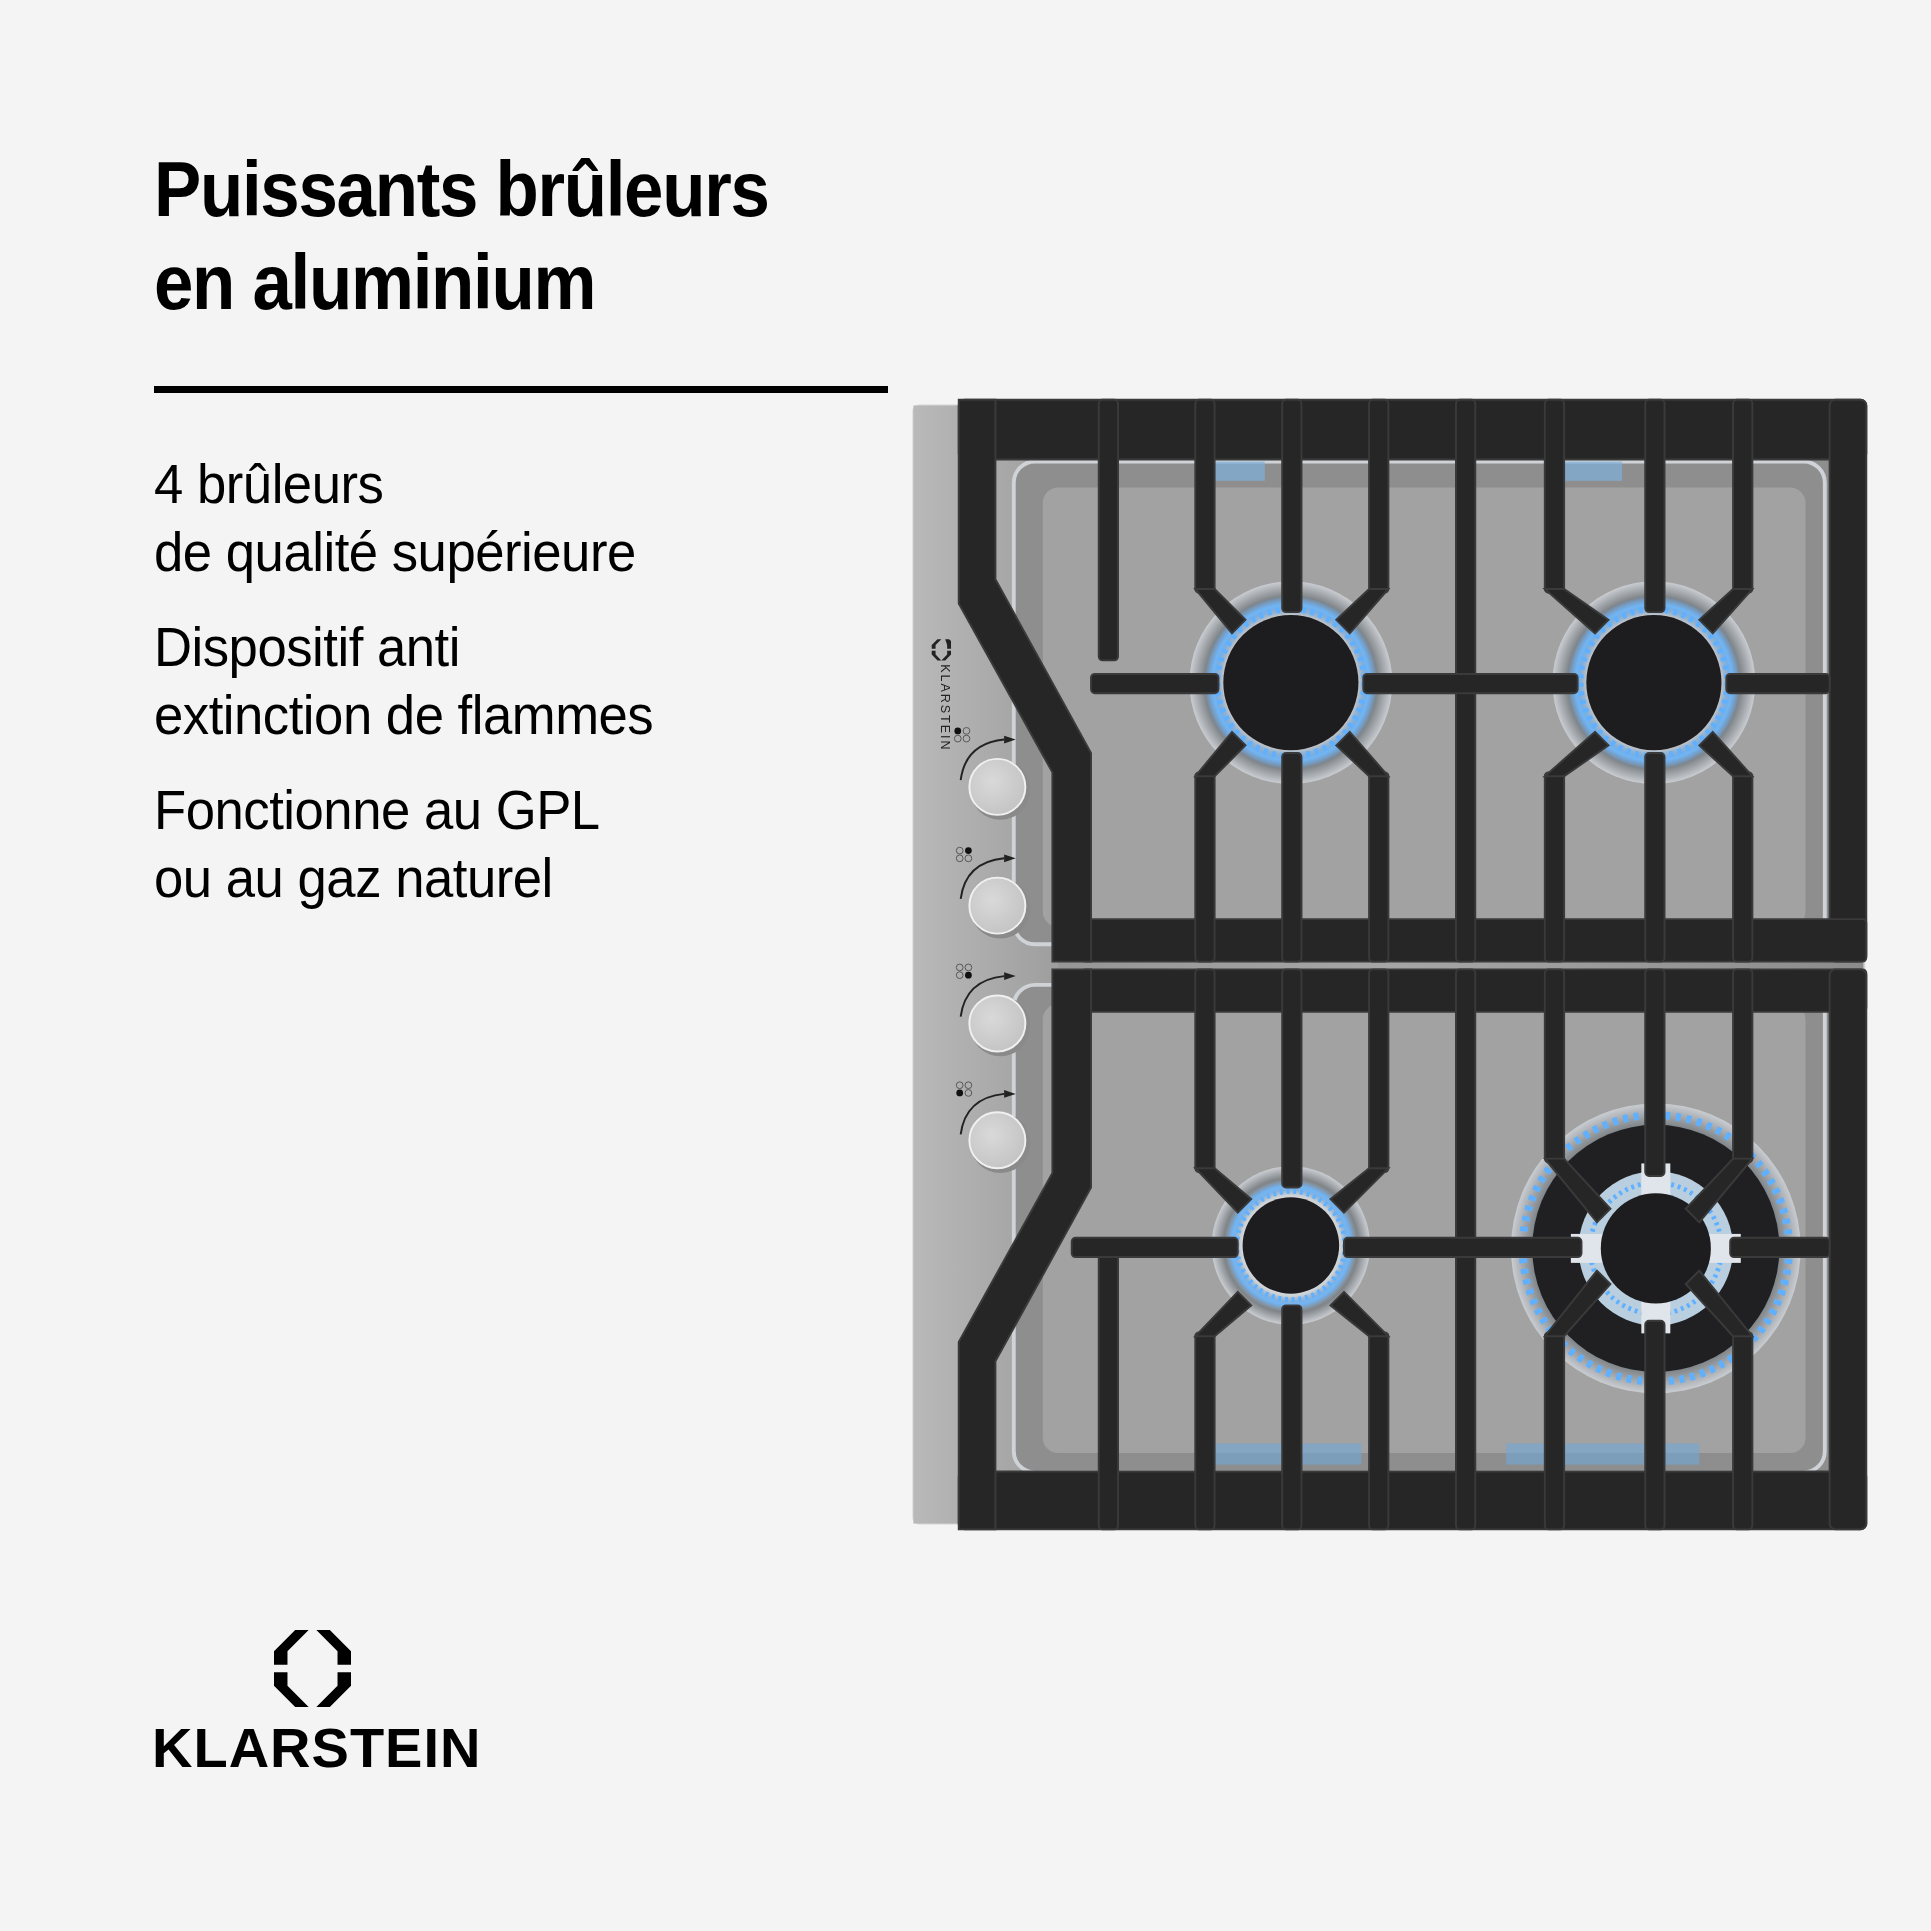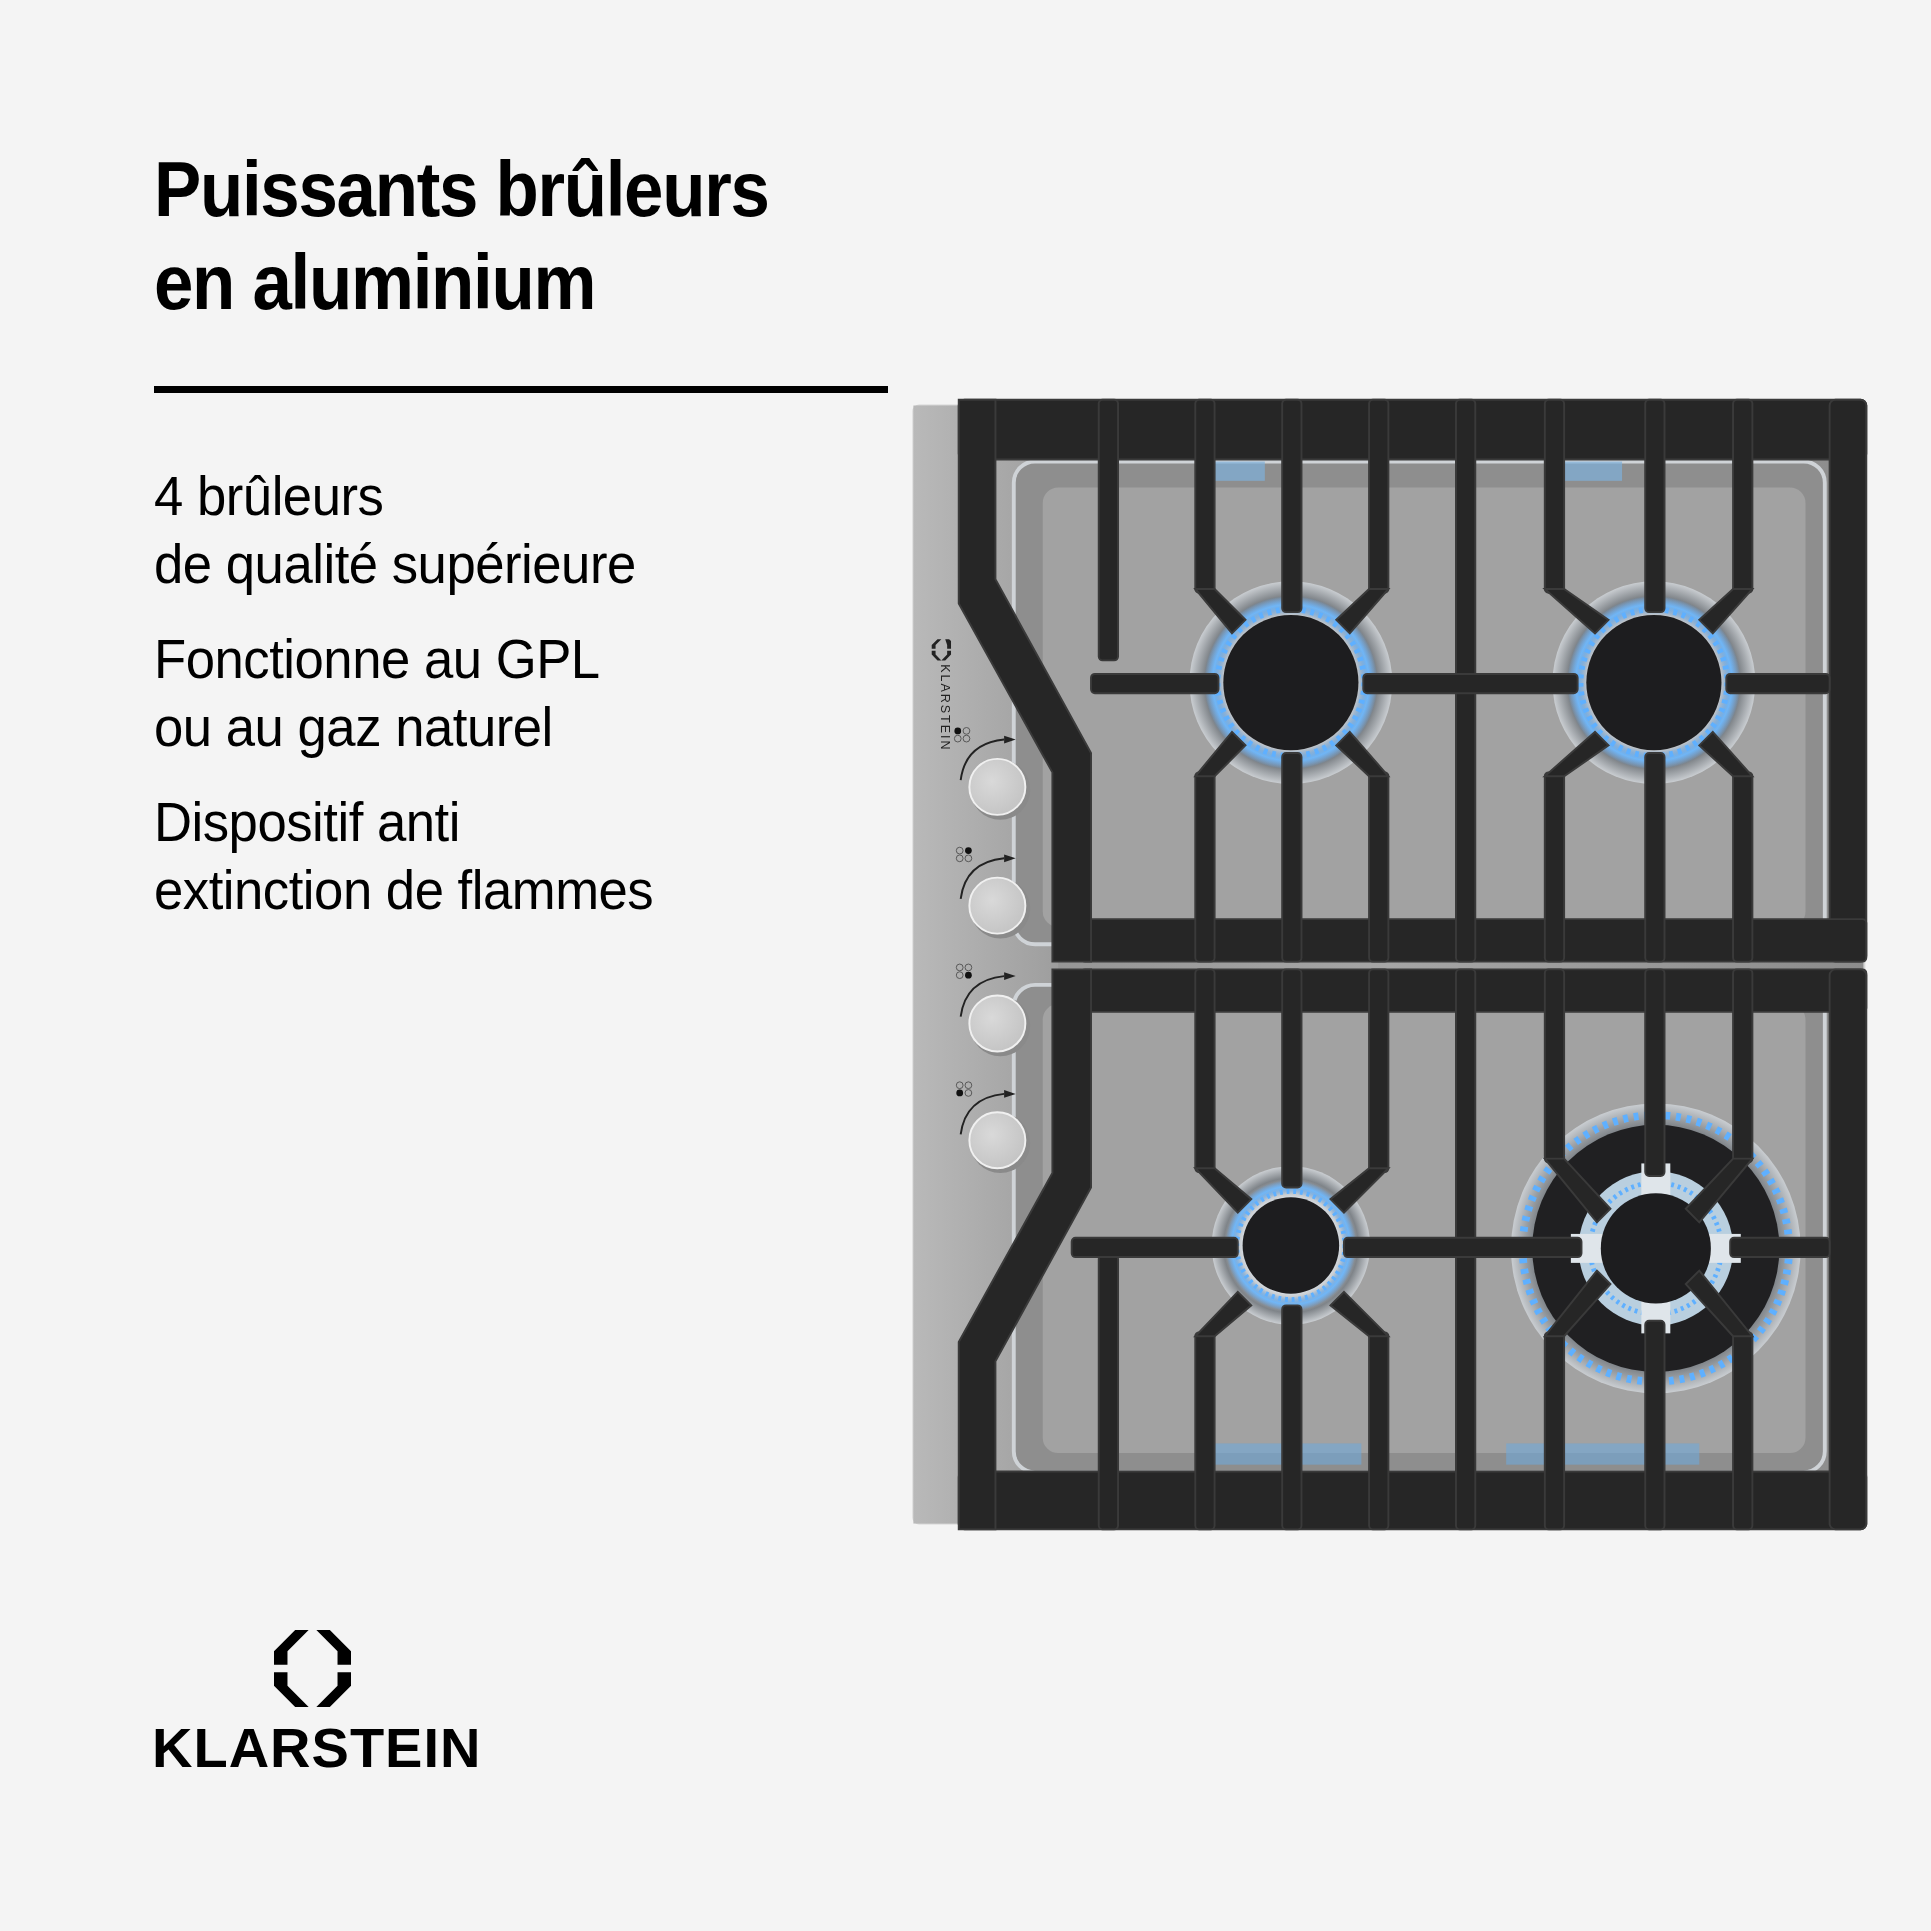--- a/index.html
+++ b/index.html
@@ -12,21 +12,21 @@
   .headline {
     position: absolute; left: 154px; top: 143px; width: 753px;
     font-size: 77px; font-weight: 700; line-height: 93px;
     letter-spacing: -1.4px; transform: scaleX(0.92); transform-origin: left top;
   }
   .headline span { display: block; }
   .rule {
     position: absolute; left: 154px; top: 386px; width: 734px; height: 6.8px;
     background: #000;
   }
-  .features { position: absolute; left: 154px; top: 462px; width: 753px; }
+  .features { position: absolute; left: 154px; top: 450px; width: 753px; }
   .feature { margin-bottom: 27px; }
   .feature span {
     display: block; font-size: 56px; line-height: 68px; font-weight: 400;
     letter-spacing: -0.5px; transform: scaleX(0.94); transform-origin: left top;
     white-space: nowrap;
   }
   .logo { position: absolute; left: 152px; top: 1630px; width: 333px; height: 154px; }
   .logo-mark { position: absolute; left: 122px; top: 0; width: 77px; height: 77px; }
   .logo-word {
     position: absolute; left: 0; top: 87px; font-size: 56px; font-weight: 700;
@@ -45,26 +45,26 @@
 </h1>
 
 <div class="rule"></div>
 
 <div class="features">
   <div class="feature">
     <span>4 brûleurs</span>
     <span>de qualité supérieure</span>
   </div>
   <div class="feature">
+    <span>Dispositif anti</span>
+    <span>extinction de flammes</span>
+  </div>
+  <div class="feature">
     <span>Fonctionne au GPL</span>
     <span>ou au gaz naturel</span>
-  </div>
-  <div class="feature">
-    <span>Dispositif anti</span>
-    <span>extinction de flammes</span>
   </div>
 </div>
 
 <div class="logo">
   <svg class="logo-mark" viewBox="0 0 80 80" width="77" height="77">
     <g fill="#000">
       <polygon points="22,0 36,0 14,22 14,36 0,36 0,22"></polygon>
       <polygon points="44,0 58,0 80,22 80,36 66,36 66,22"></polygon>
       <polygon points="0,44 14,44 14,58 36,80 22,80 0,58"></polygon>
       <polygon points="66,44 80,44 80,58 58,80 44,80 66,58"></polygon>

